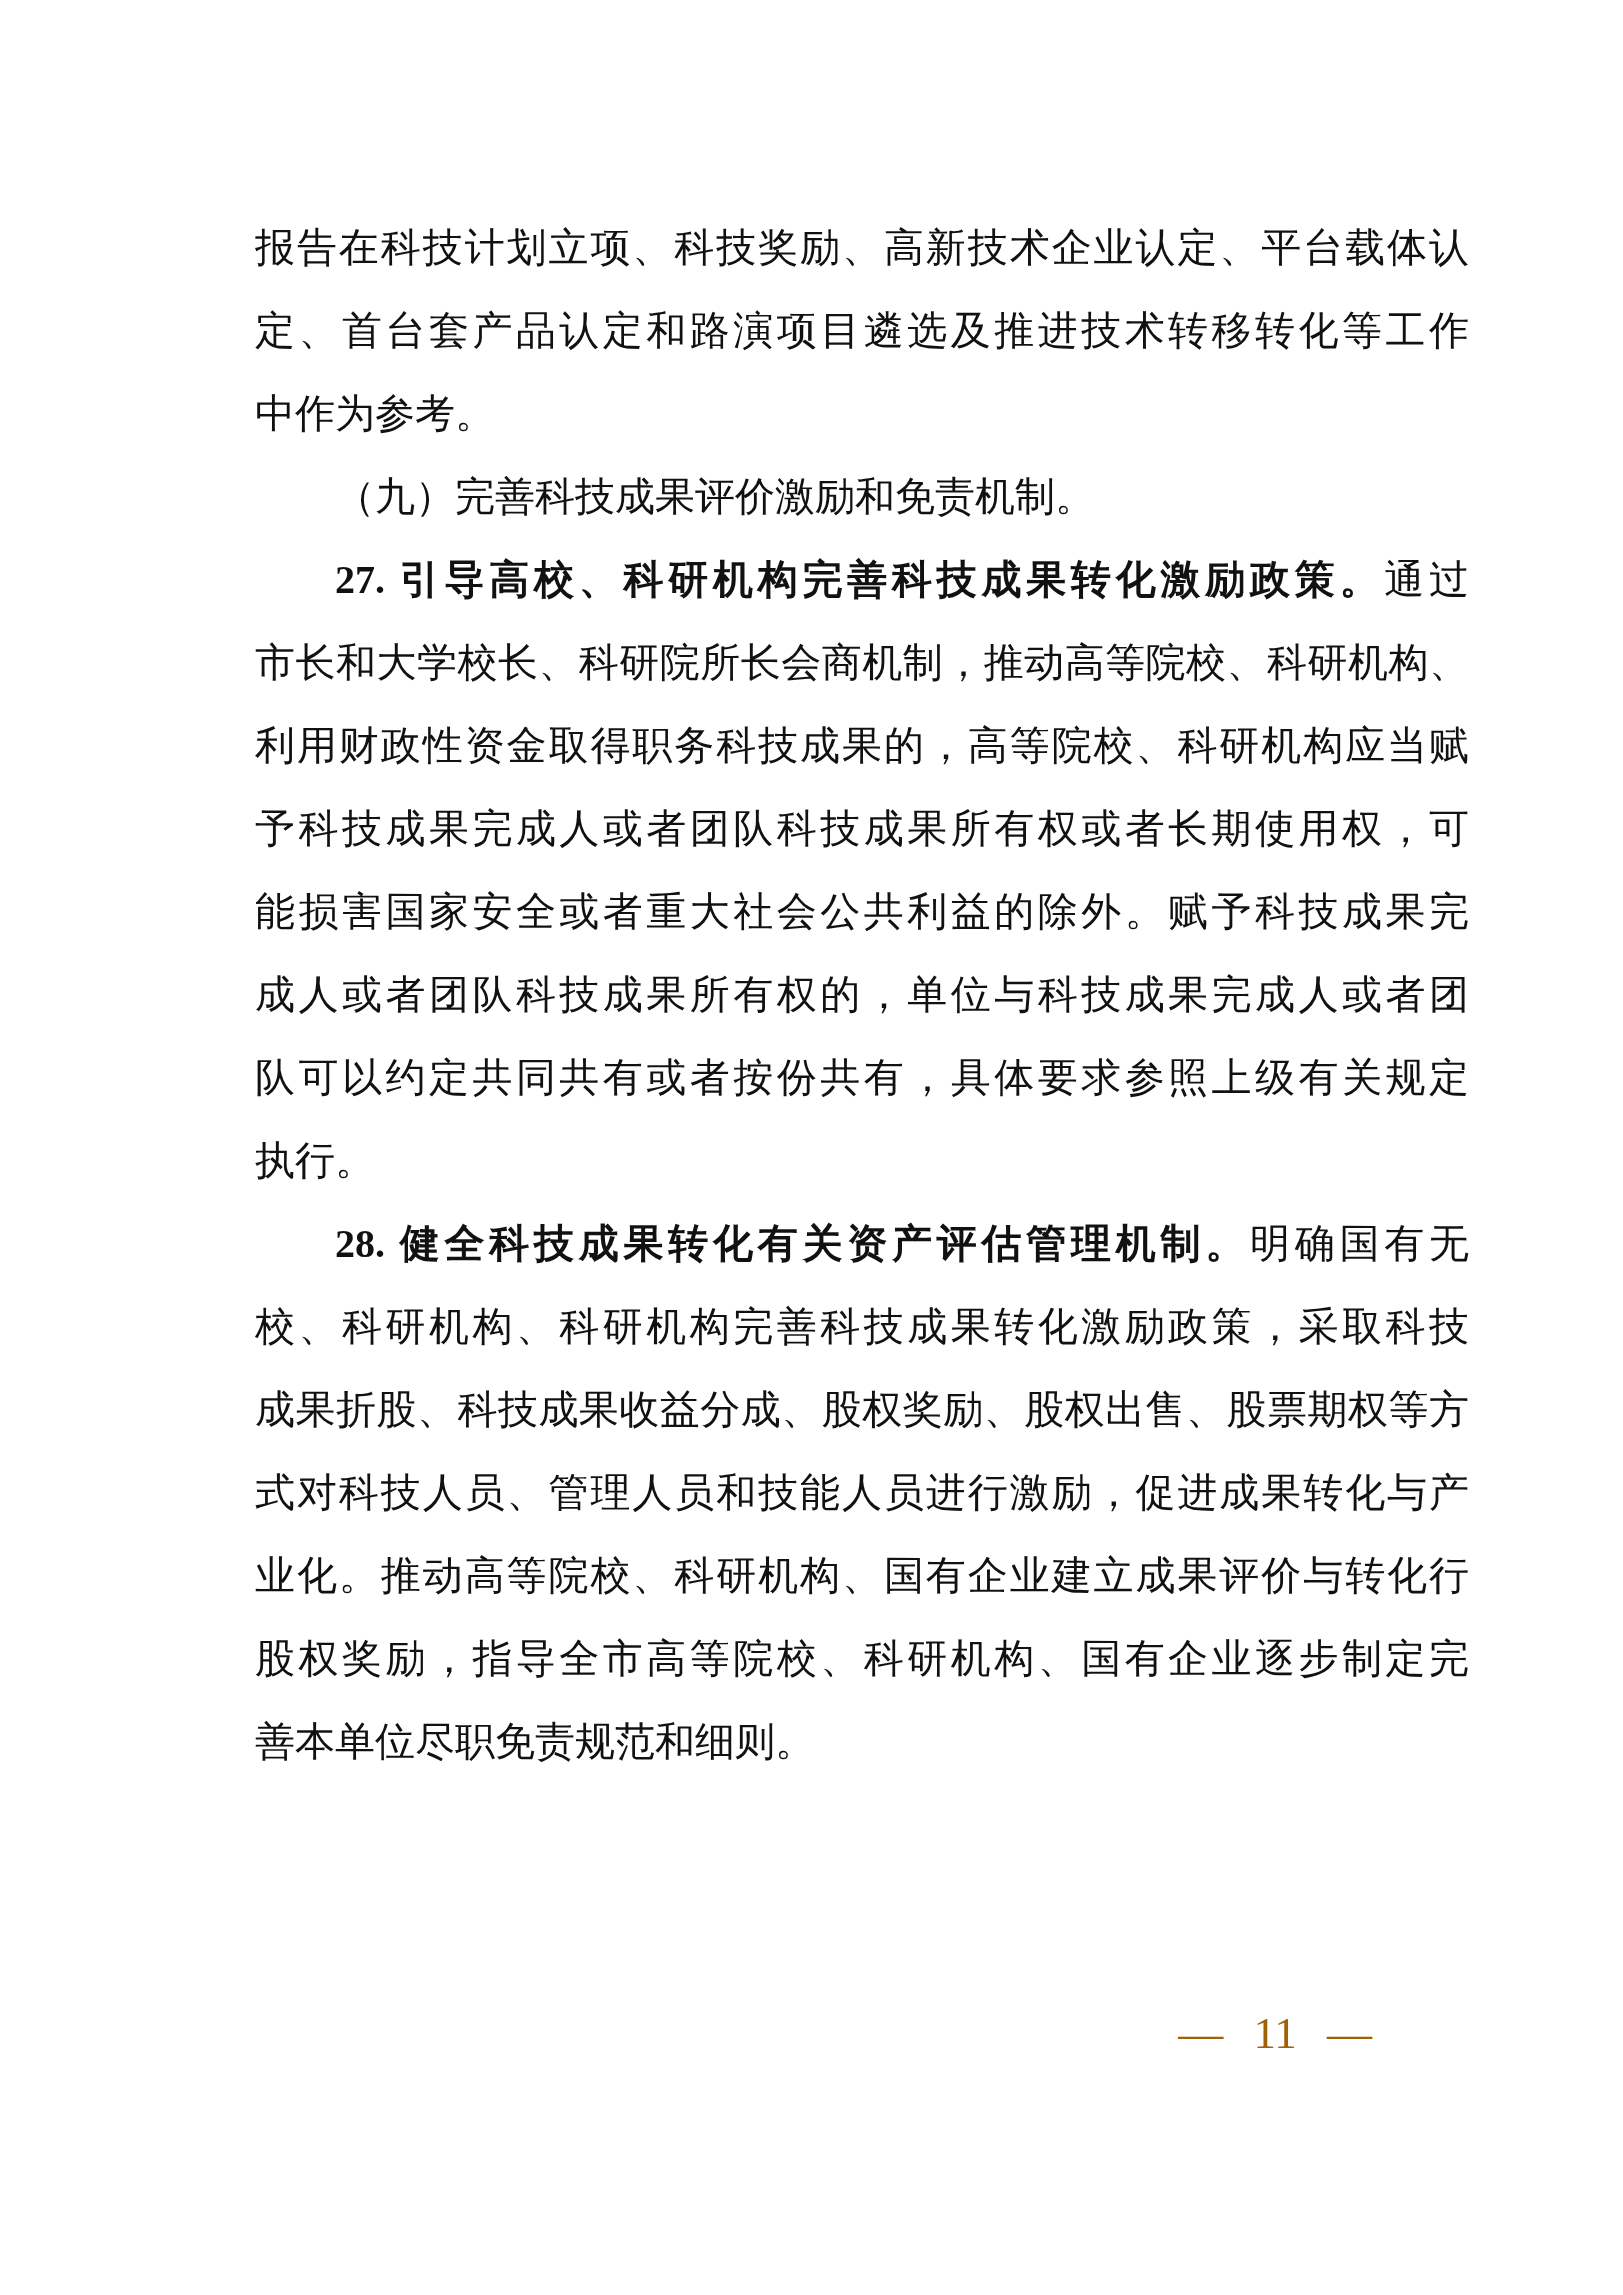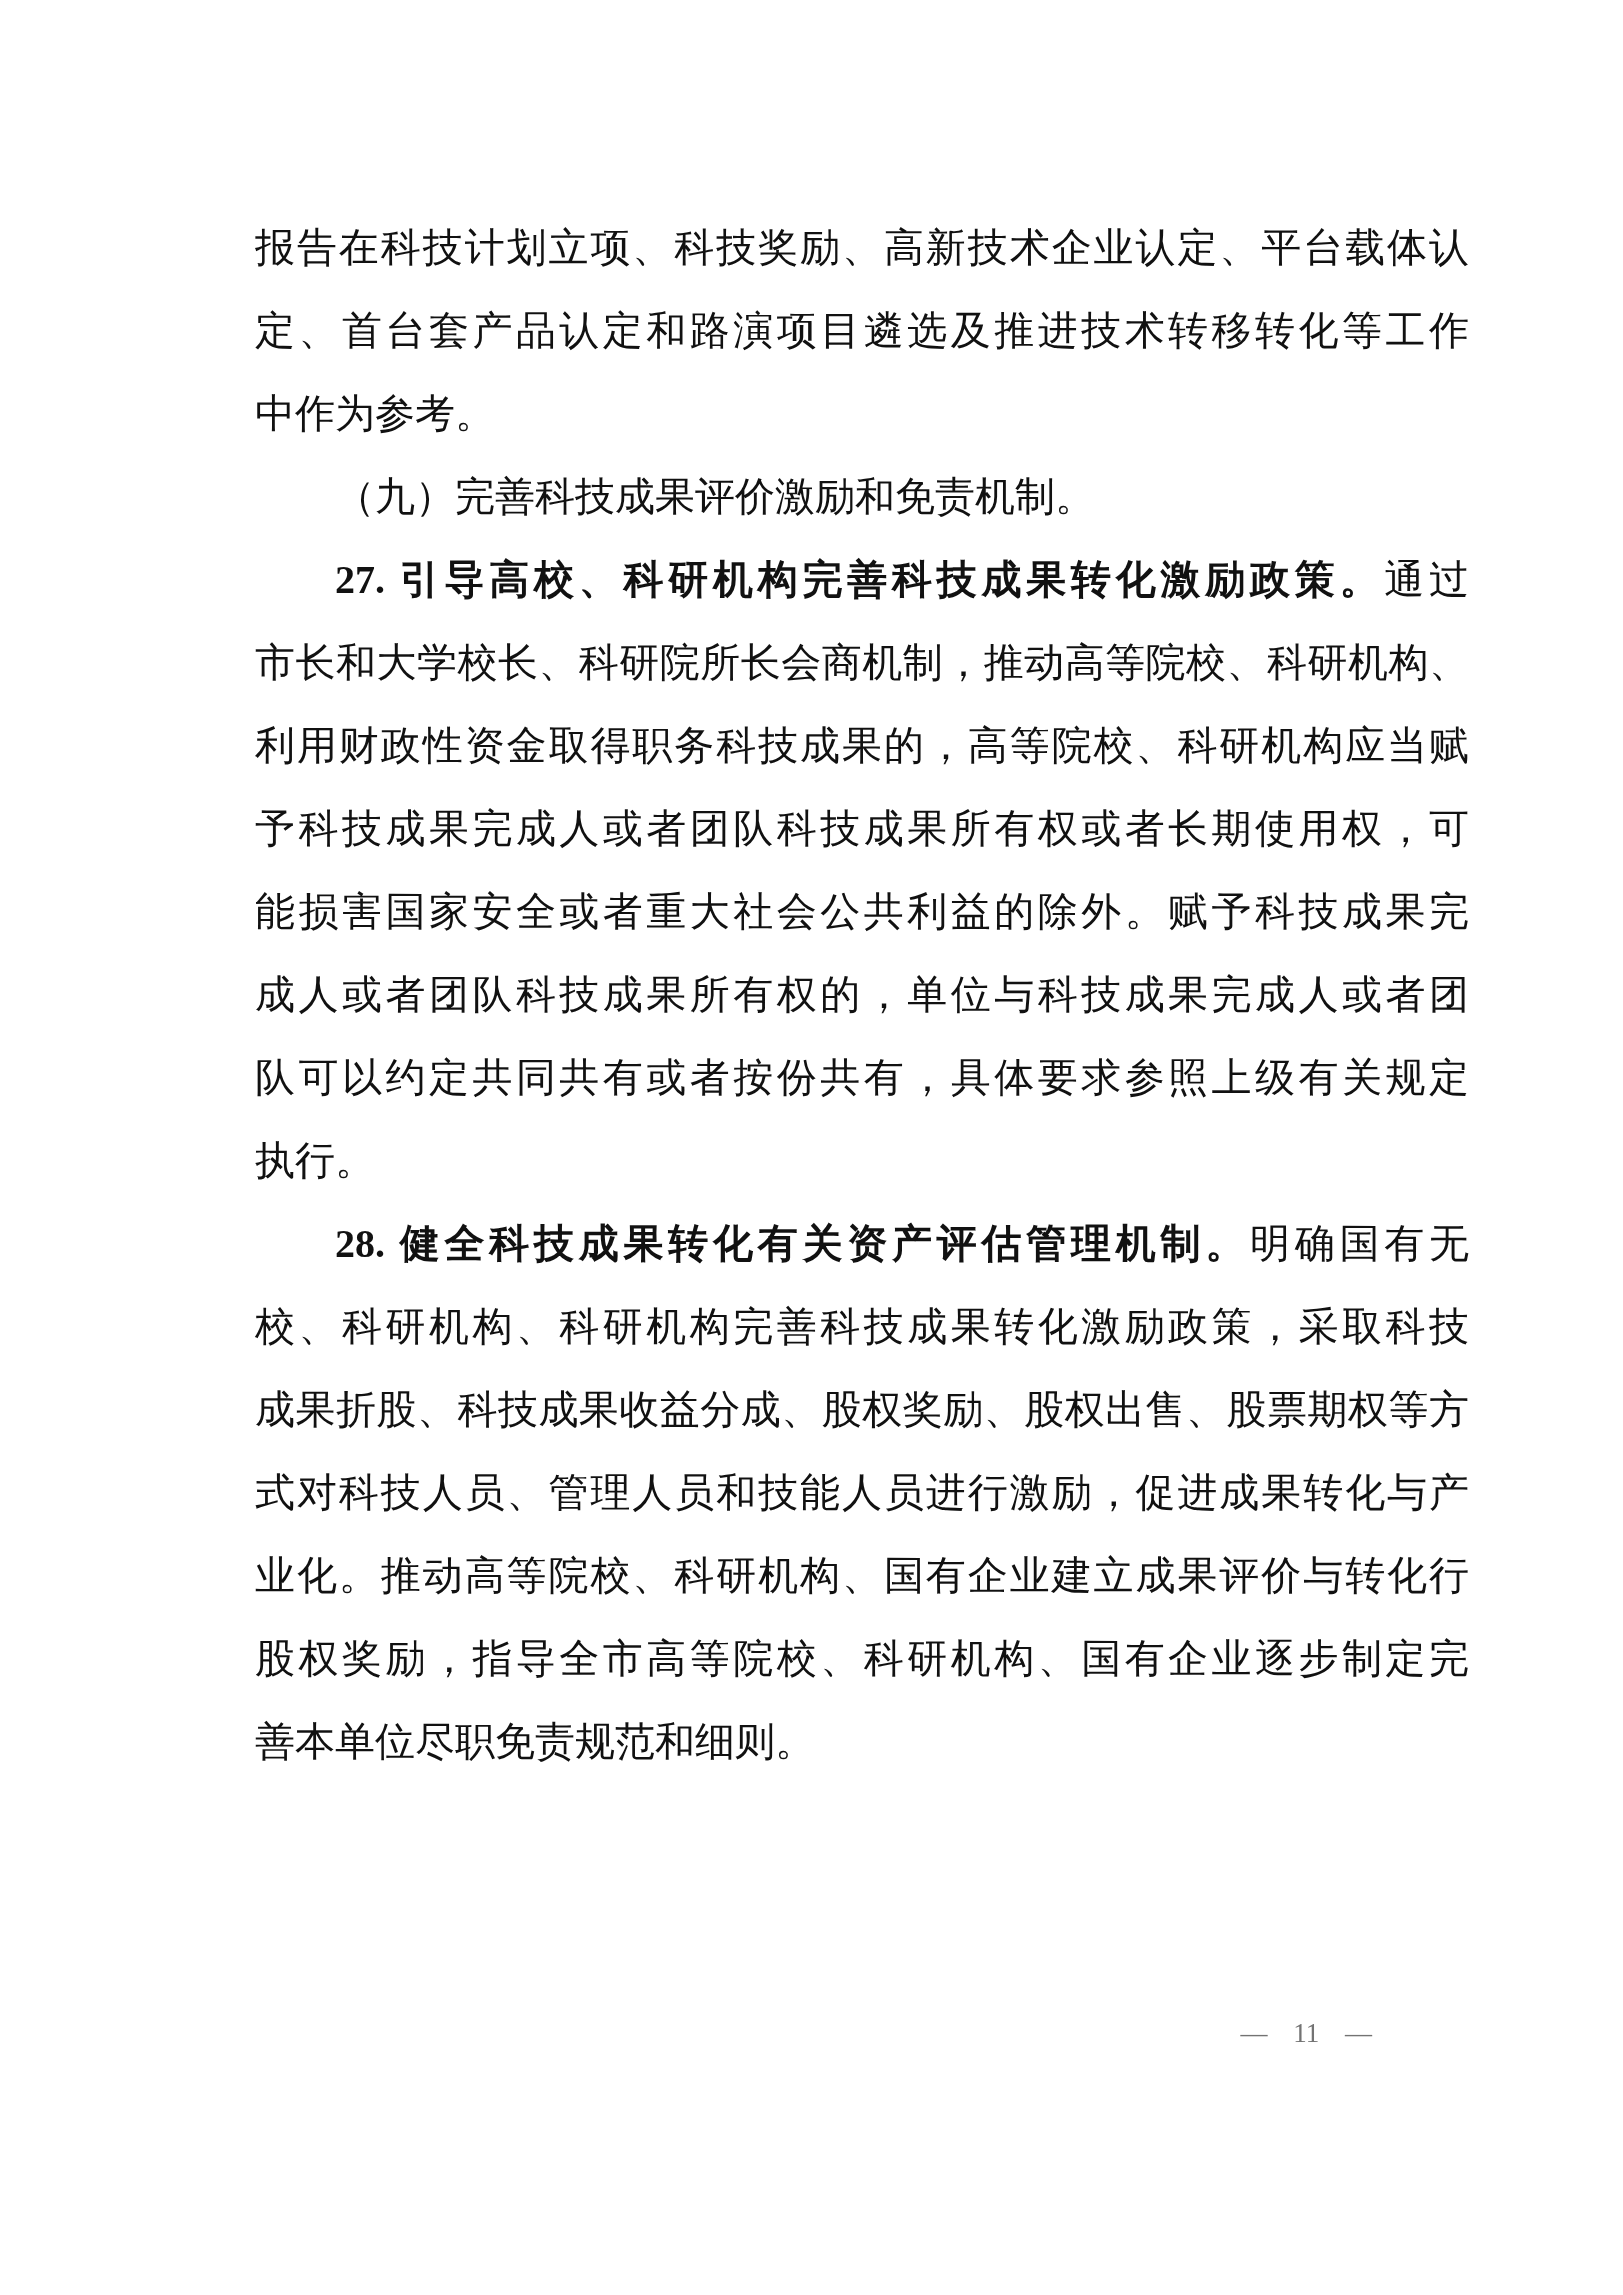--- a/index.html
+++ b/index.html
@@ -43,24 +43,24 @@
   .hd {
     font-weight: 700;
   }
   .kai {
     font-family: "Liberation Serif", "DejaVu Serif", serif;
   }
   .page-footer {
     position: absolute;
     top: 2011px;
     right: 251px;
-    font-size: 27px;
+    font-size: 45px;
     line-height: 44px;
     word-spacing: 19px;
-    color: #737373;
+    color: #a16207;
     font-family: "Liberation Serif", "DejaVu Serif", serif;
   }
 </style>
 </head>
 <body>
 
 <div class="page">
 
   <div class="text-block">
 

